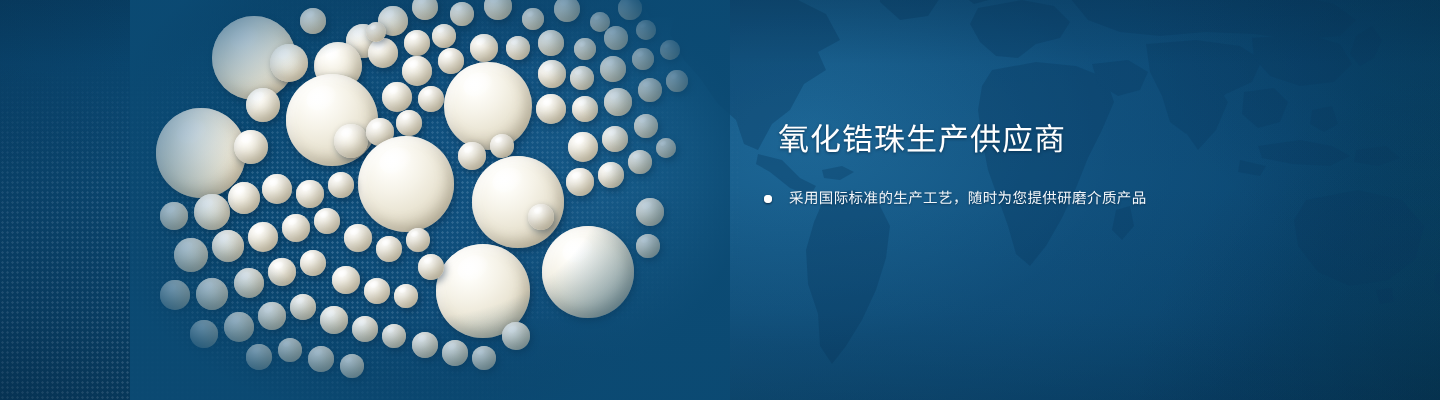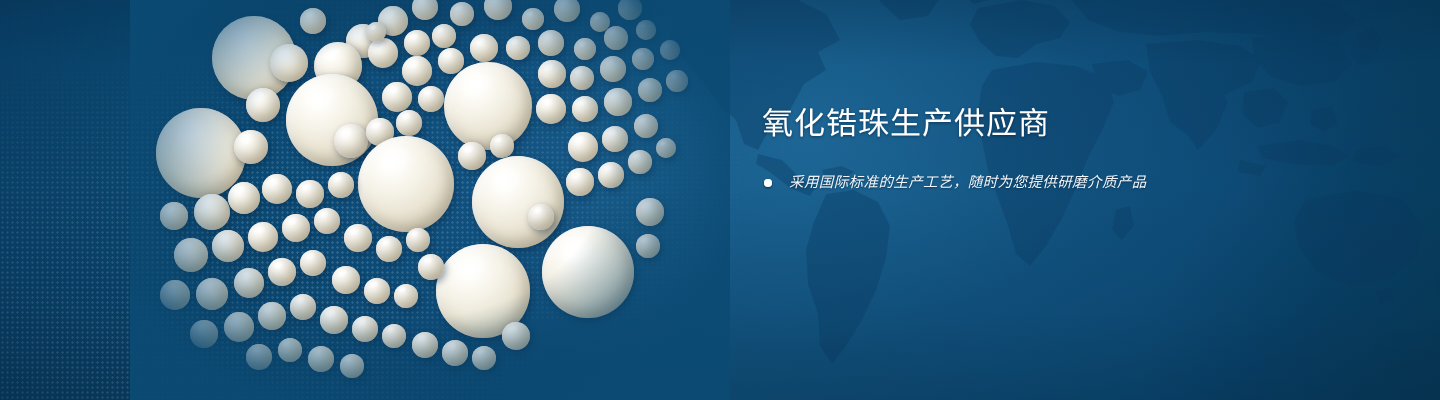--- a/index.html
+++ b/index.html
@@ -157,21 +157,21 @@
   }
 
   
   .copy {
     position: absolute;
     left: 762px;
     top: 104px;
     width: 560px;
   }
   .headline {
-    margin: 0;
+    margin: 16px;
     font-size: 31px;
     line-height: 40px;
     font-weight: 400;
     letter-spacing: 1px;
     color: #ffffff;
     text-shadow: 0 1px 3px rgba(2,26,48,0.55);
   }
   .bullets {
     list-style: none;
     margin: 26px 0 0 0;
@@ -180,21 +180,21 @@
   .bullet {
     position: relative;
     padding-left: 27px;
     margin-bottom: 8px;
     font-size: 14.5px;
     line-height: 25px;
     color: #f2f6fa;
     letter-spacing: 0.4px;
     text-shadow: 0 1px 2px rgba(2,26,48,0.5);
   }
-  .bullet:last-child { margin-bottom: 14px; font-style: italic; }
+  .bullet:last-child { margin-bottom: 14px; }
   .bullet-dot {
     position: absolute;
     left: 2px;
     top: 9px;
     width: 8px;
     height: 8px;
     border-radius: 50%;
     background: #ffffff;
     box-shadow: 0 1px 2px rgba(2,26,48,0.45);
   }

